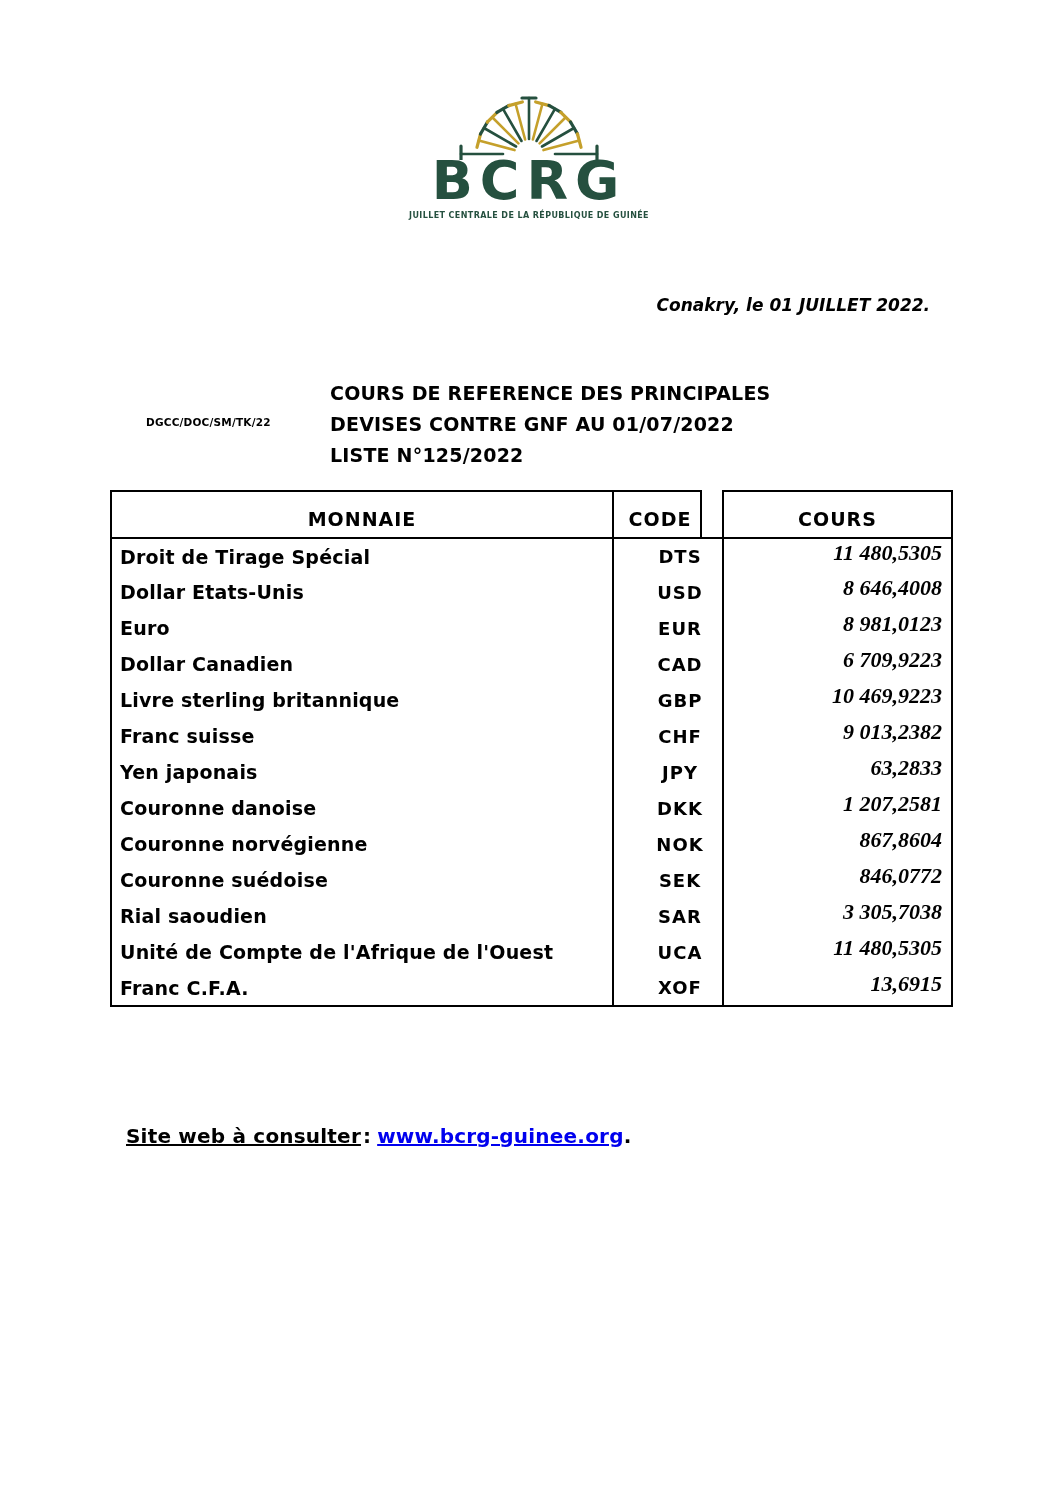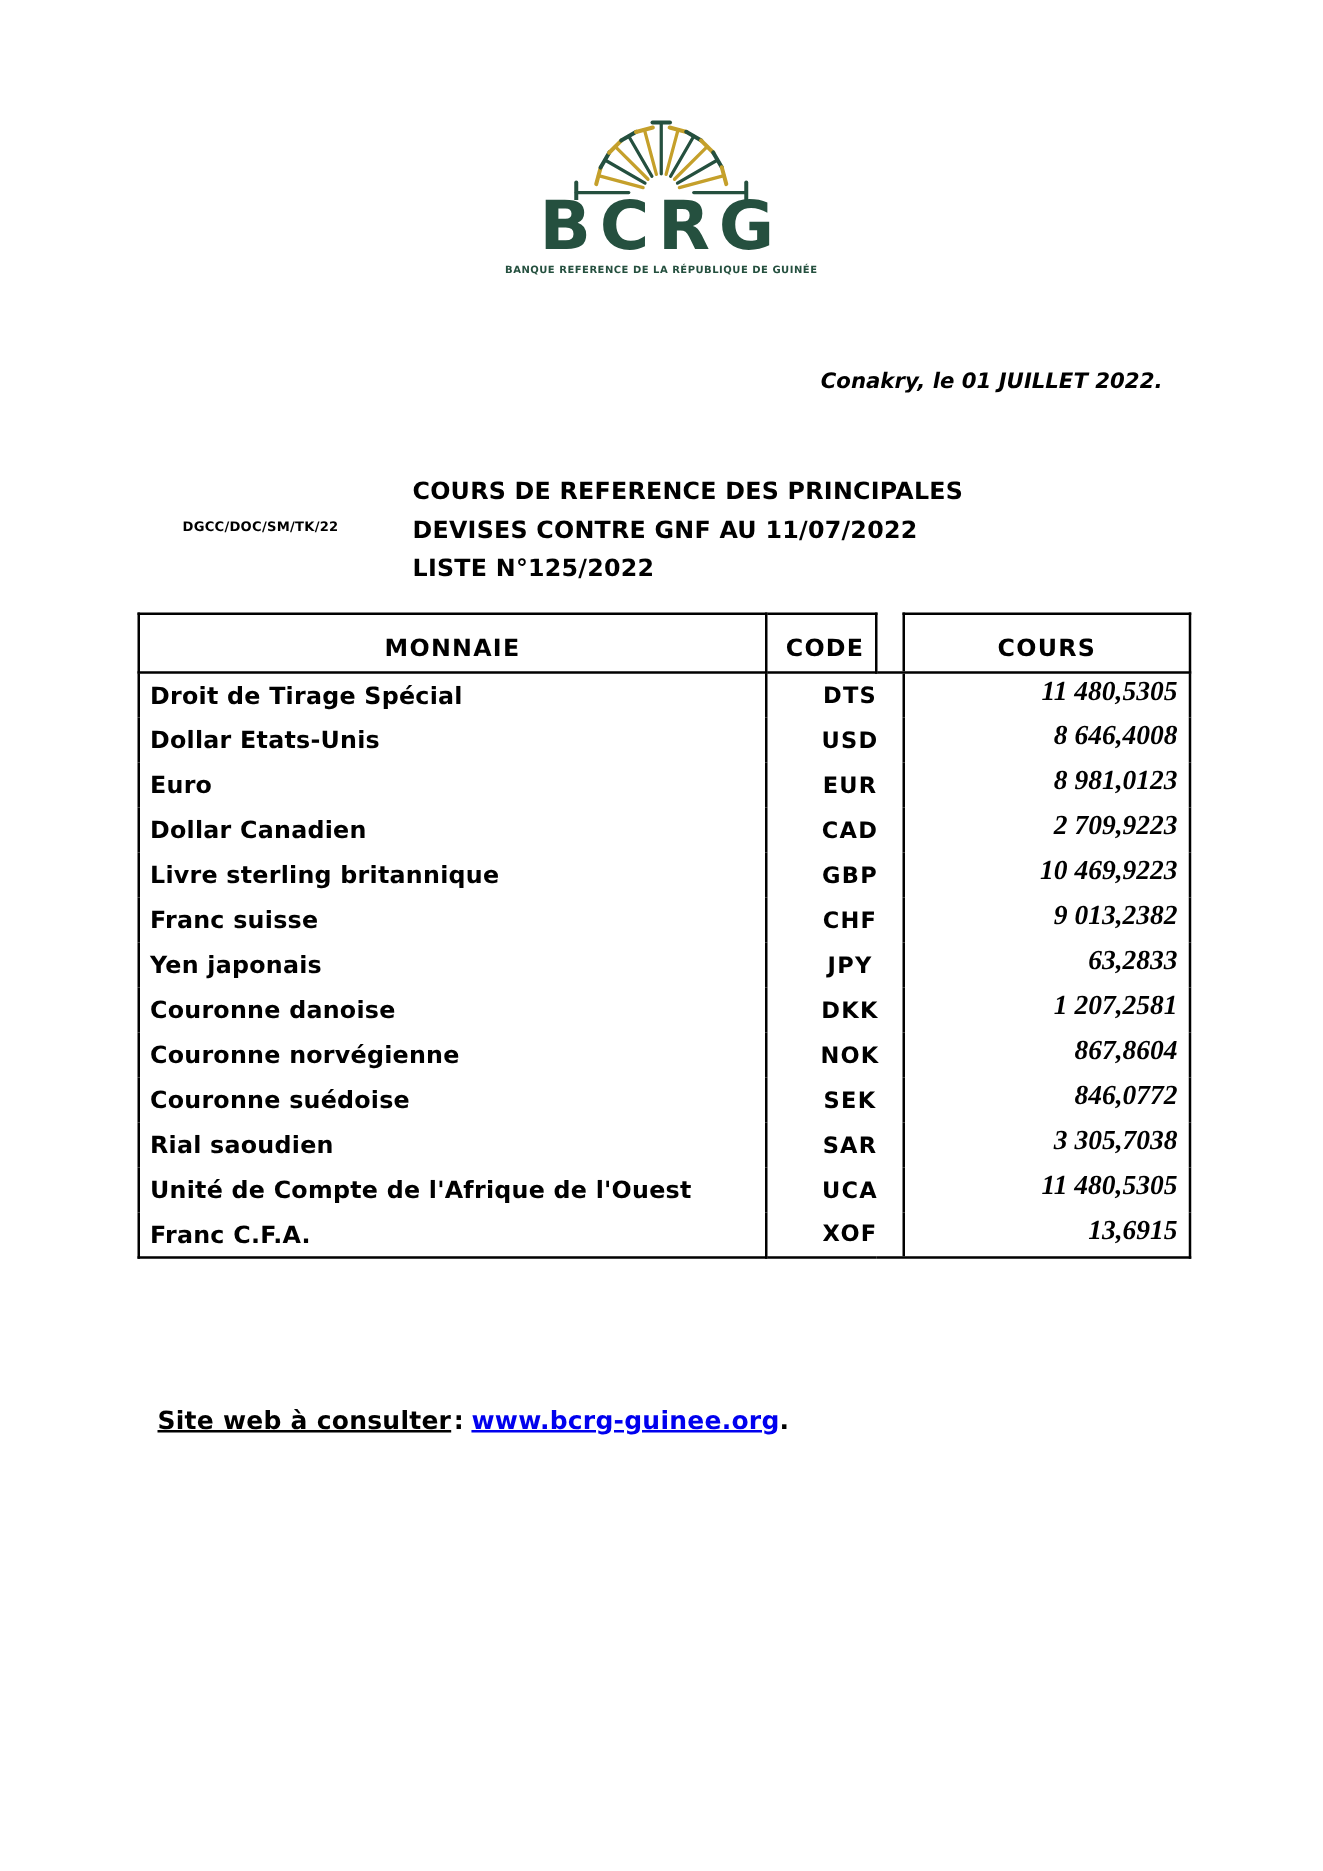--- a/index.html
+++ b/index.html
@@ -122,30 +122,30 @@
         <line x1="95.60660171779821" y1="83.39339828220179" x2="121.76955262170048" y2="57.23044737829953" stroke="#c5a02b" stroke-width="2.6" stroke-linecap="round"></line>
         <line x1="116.81980515339465" y1="52.2806999099937" x2="126.71930009000631" y2="62.18019484660536" stroke="#c5a02b" stroke-width="3.2" stroke-linecap="round"></line>
         <line x1="97.99038105676658" y1="86.5" x2="130.03332099679082" y2="68" stroke="#25503f" stroke-width="2.6" stroke-linecap="round"></line>
         <line x1="126.53332099679082" y1="61.93782217350893" x2="133.53332099679082" y2="74.06217782649107" stroke="#25503f" stroke-width="3.2" stroke-linecap="round"></line>
         <line x1="99.48888739433602" y1="90.11771432346218" x2="135.22814296703154" y2="80.54140965466891" stroke="#c5a02b" stroke-width="2.6" stroke-linecap="round"></line>
         <line x1="133.4164096513139" y1="73.77992887064543" x2="137.0398762827492" y2="87.30289043869239" stroke="#c5a02b" stroke-width="3.2" stroke-linecap="round"></line>
         <line x1="111" y1="94" x2="153" y2="94" stroke="#25503f" stroke-width="2.6" stroke-linecap="round"></line>
         <line x1="153" y1="86" x2="153" y2="102" stroke="#25503f" stroke-width="3.2" stroke-linecap="round"></line>
       </svg>
     <div class="logo-acronym">BCRG</div>
-    <div class="logo-caption">BANQUE REFERENCE DE LA RÉPUBLIQUE DE GUINÉE</div>
+    <div class="logo-caption">JUILLET CENTRALE DE LA RÉPUBLIQUE DE GUINÉE</div>
   </div>
 
   <div class="date-line">Conakry, le 01 JUILLET 2022.</div>
 
   <div class="ref-code">DGCC/DOC/SM/TK/22</div>
 
   <div class="doc-title">
     <div>COURS DE REFERENCE DES PRINCIPALES</div>
-    <div>DEVISES CONTRE GNF AU 11/07/2022</div>
+    <div>DEVISES CONTRE GNF AU 01/07/2022</div>
     <div>LISTE N°125/2022</div>
   </div>
 
   <table class="rates">
     <colgroup>
       <col style="width:502px">
         <col style="width:88px">
         <col style="width:22px">
         <col style="width:229px">
     </colgroup>
@@ -173,21 +173,21 @@
     <tr>
       <td class="c-monnaie">Euro</td>
       <td class="c-code" colspan="2">EUR</td>
       <td class="c-cours">8 981,0123</td>
     </tr>
 
 
     <tr>
       <td class="c-monnaie">Dollar Canadien</td>
       <td class="c-code" colspan="2">CAD</td>
-      <td class="c-cours">2 709,9223</td>
+      <td class="c-cours">6 709,9223</td>
     </tr>
 
     <tr>
       <td class="c-monnaie">Livre sterling britannique</td>
       <td class="c-code" colspan="2">GBP</td>
       <td class="c-cours">10 469,9223</td>
     </tr>
 
     <tr>
       <td class="c-monnaie">Franc suisse</td>

